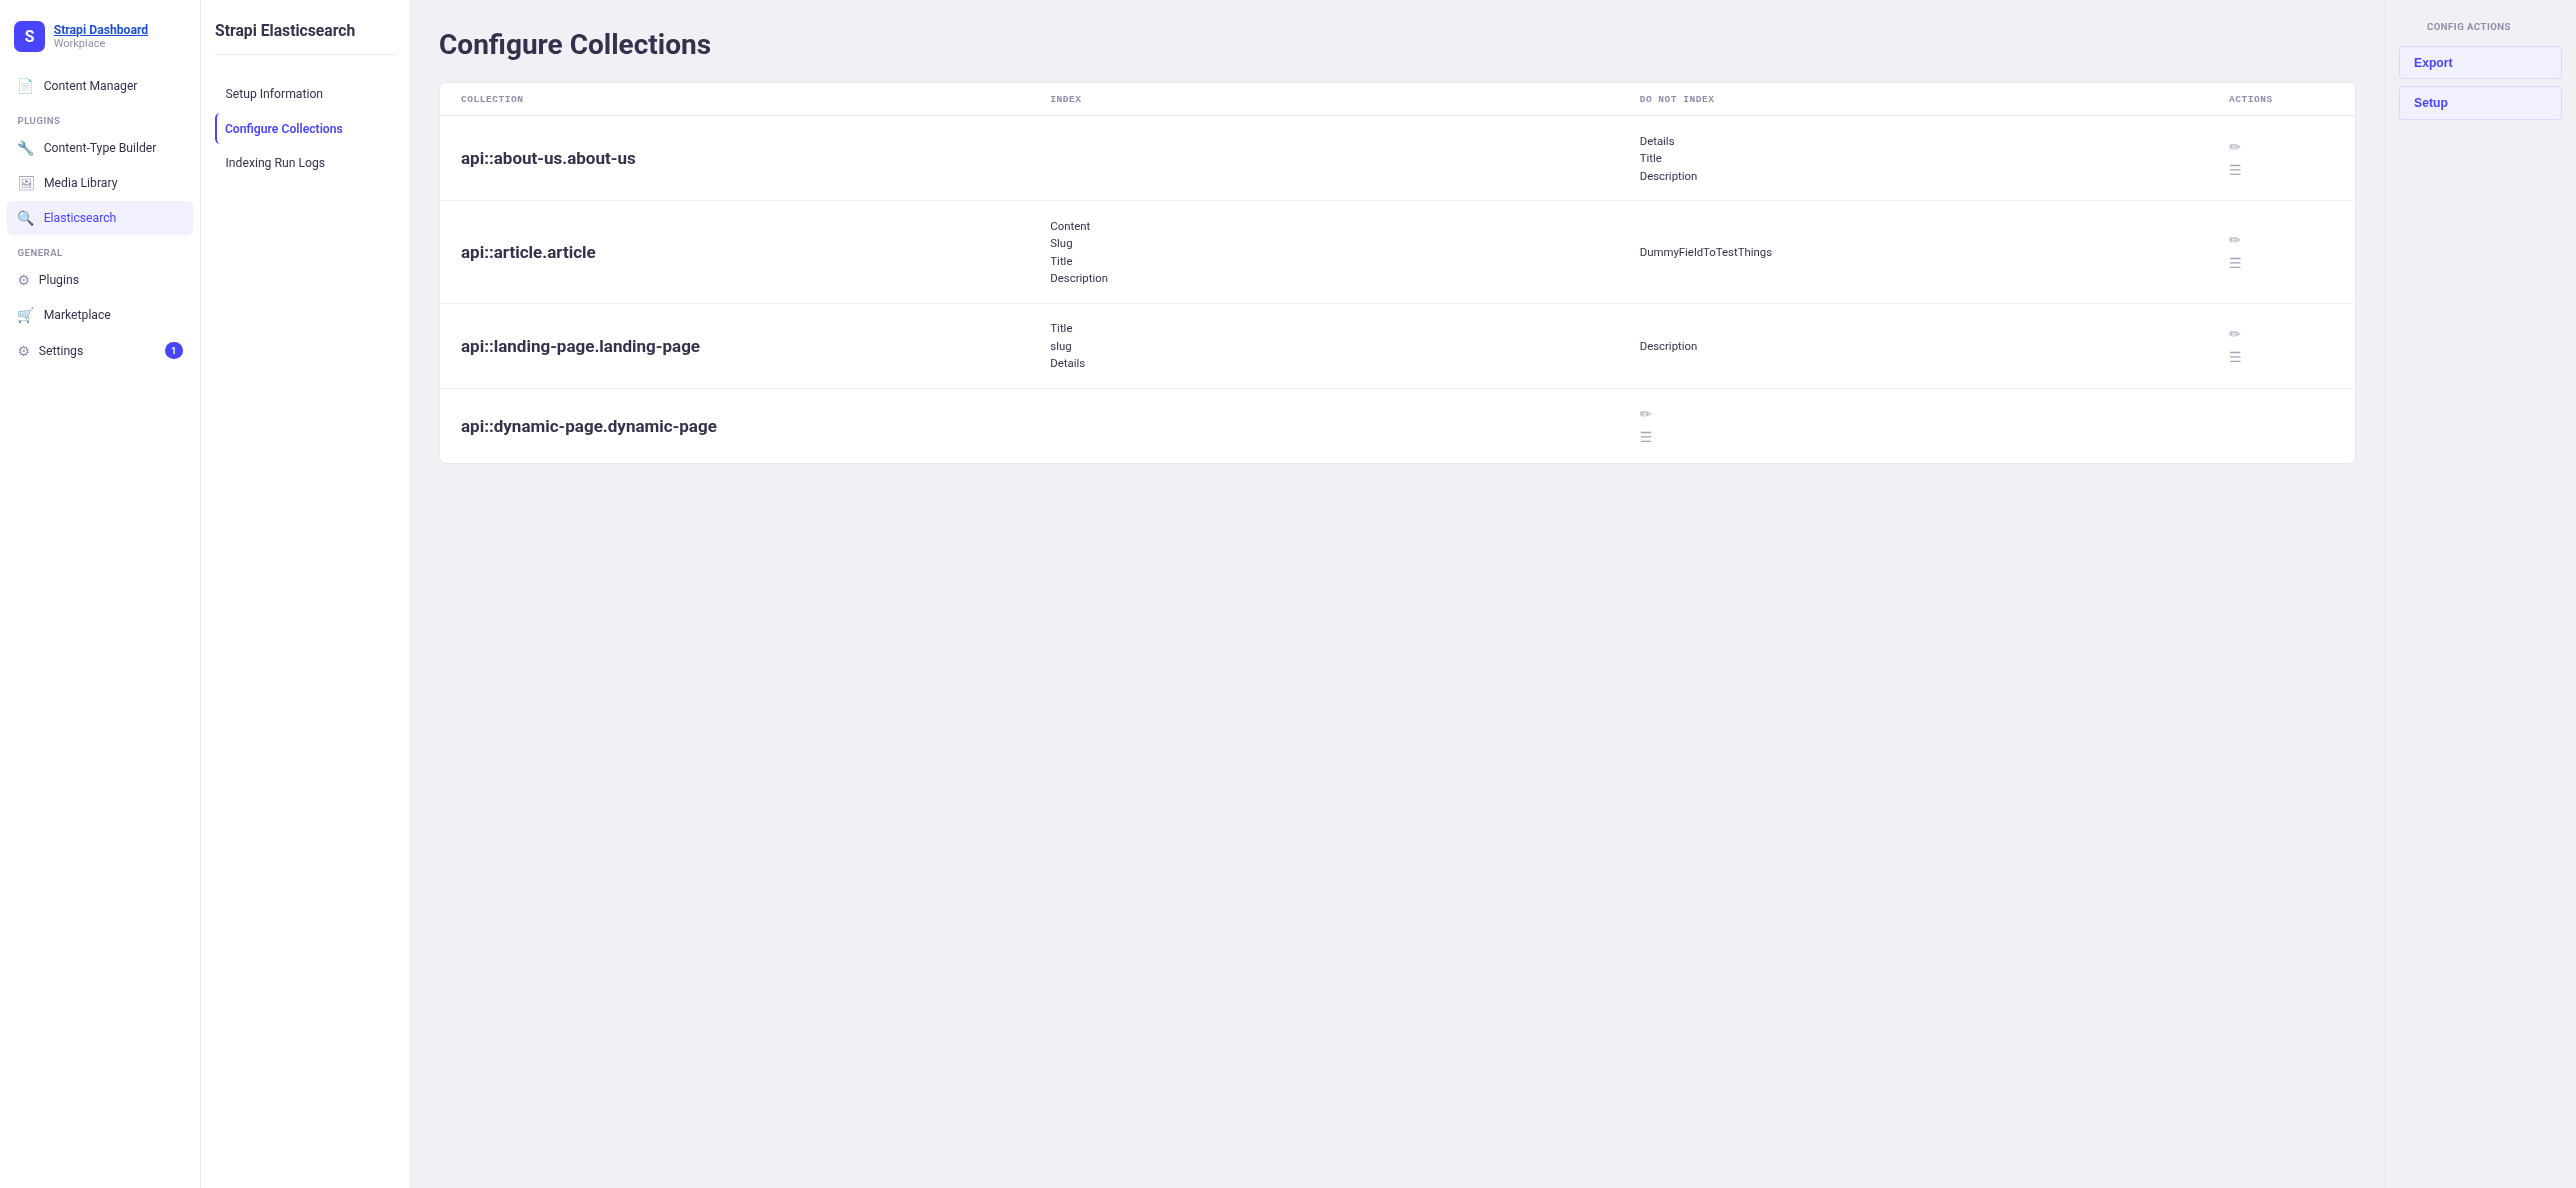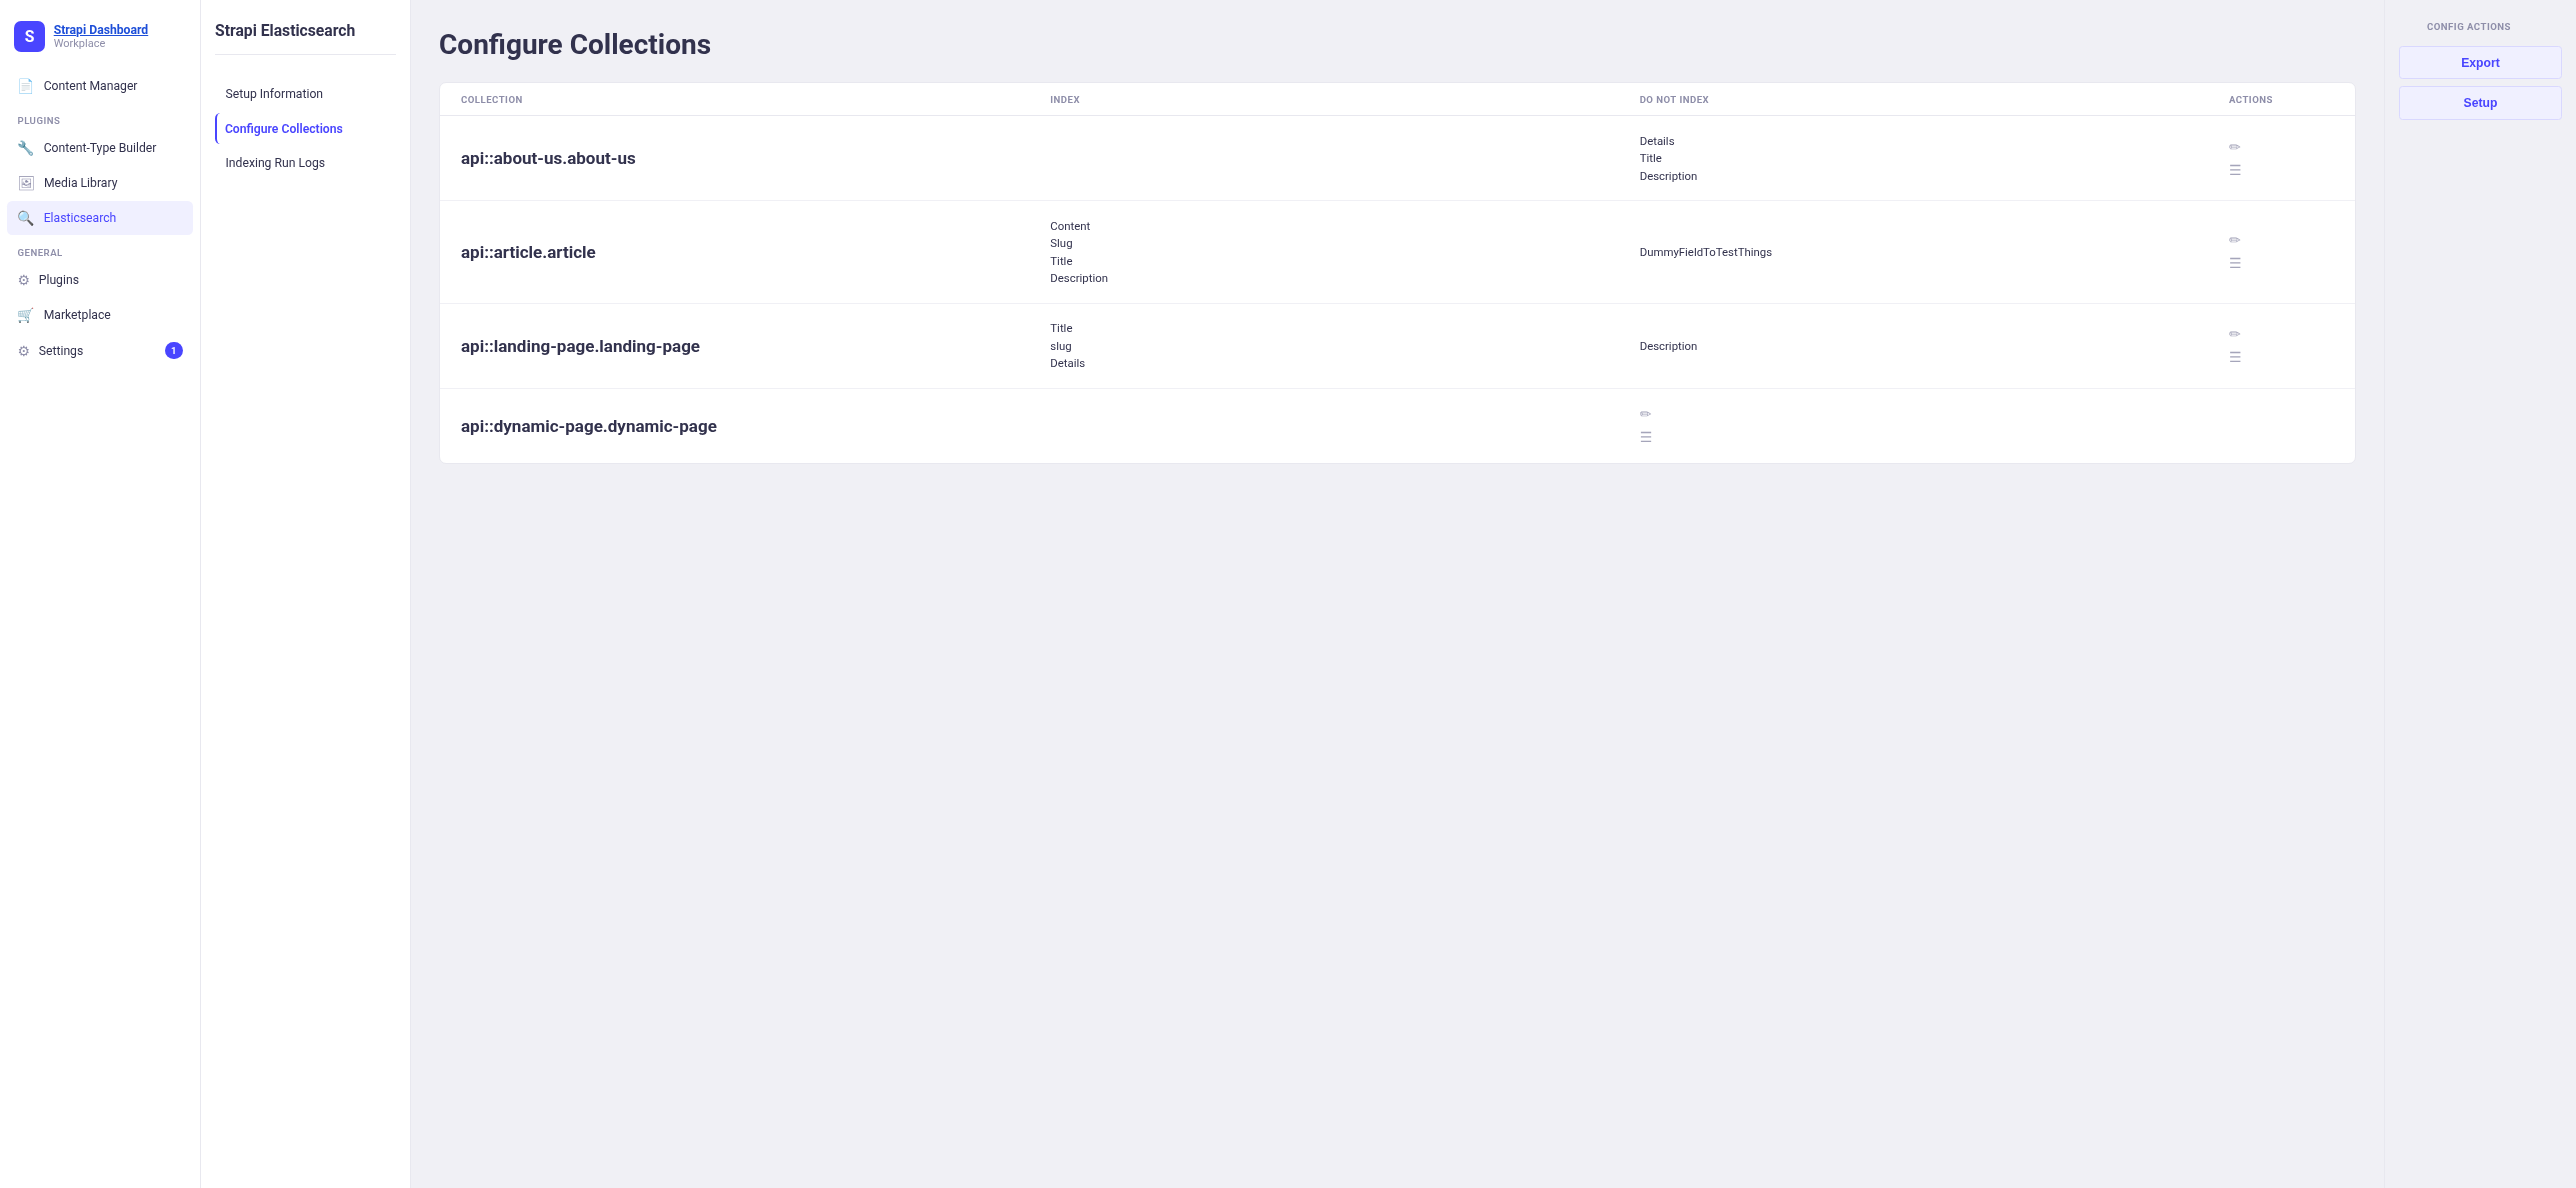--- a/index.html
+++ b/index.html
@@ -127,20 +127,21 @@
       background: #fff;
       border-radius: 7px;
       border: 0.9px solid #e8e8ef;
       overflow: hidden;
     }
     .table-header {
       display: grid;
       grid-template-columns: 1fr 1fr 1fr 105px;
       padding: 10.5px 21px;
       border-bottom: 0.9px solid #e8e8ef;
+      font-family: Liberation Mono, monospace;
     }
     .table-header-cell {
       font-size: 9.6px;
       font-weight: 700;
       color: #8e8ea9;
       letter-spacing: 0.05em;
       text-transform: uppercase;
     }
     .table-row {
       display: grid;
@@ -197,21 +198,21 @@
       display: block;
       width: 100%;
       padding: 8.7px 14px;
       border: 0.9px solid #d9d8ff;
       border-radius: 3.5px;
       background: #f0f0ff;
       color: #4945ff;
       font-size: 12.2px;
       font-weight: 600;
       cursor: pointer;
-      text-align: center;
+      text-align: left;
       margin-bottom: 7px;
     }
 
     
     .pencil-icon::before { content: "✏"; }
     .list-icon::before { content: "☰"; }
   </style>
 </head>
 <body>
 

